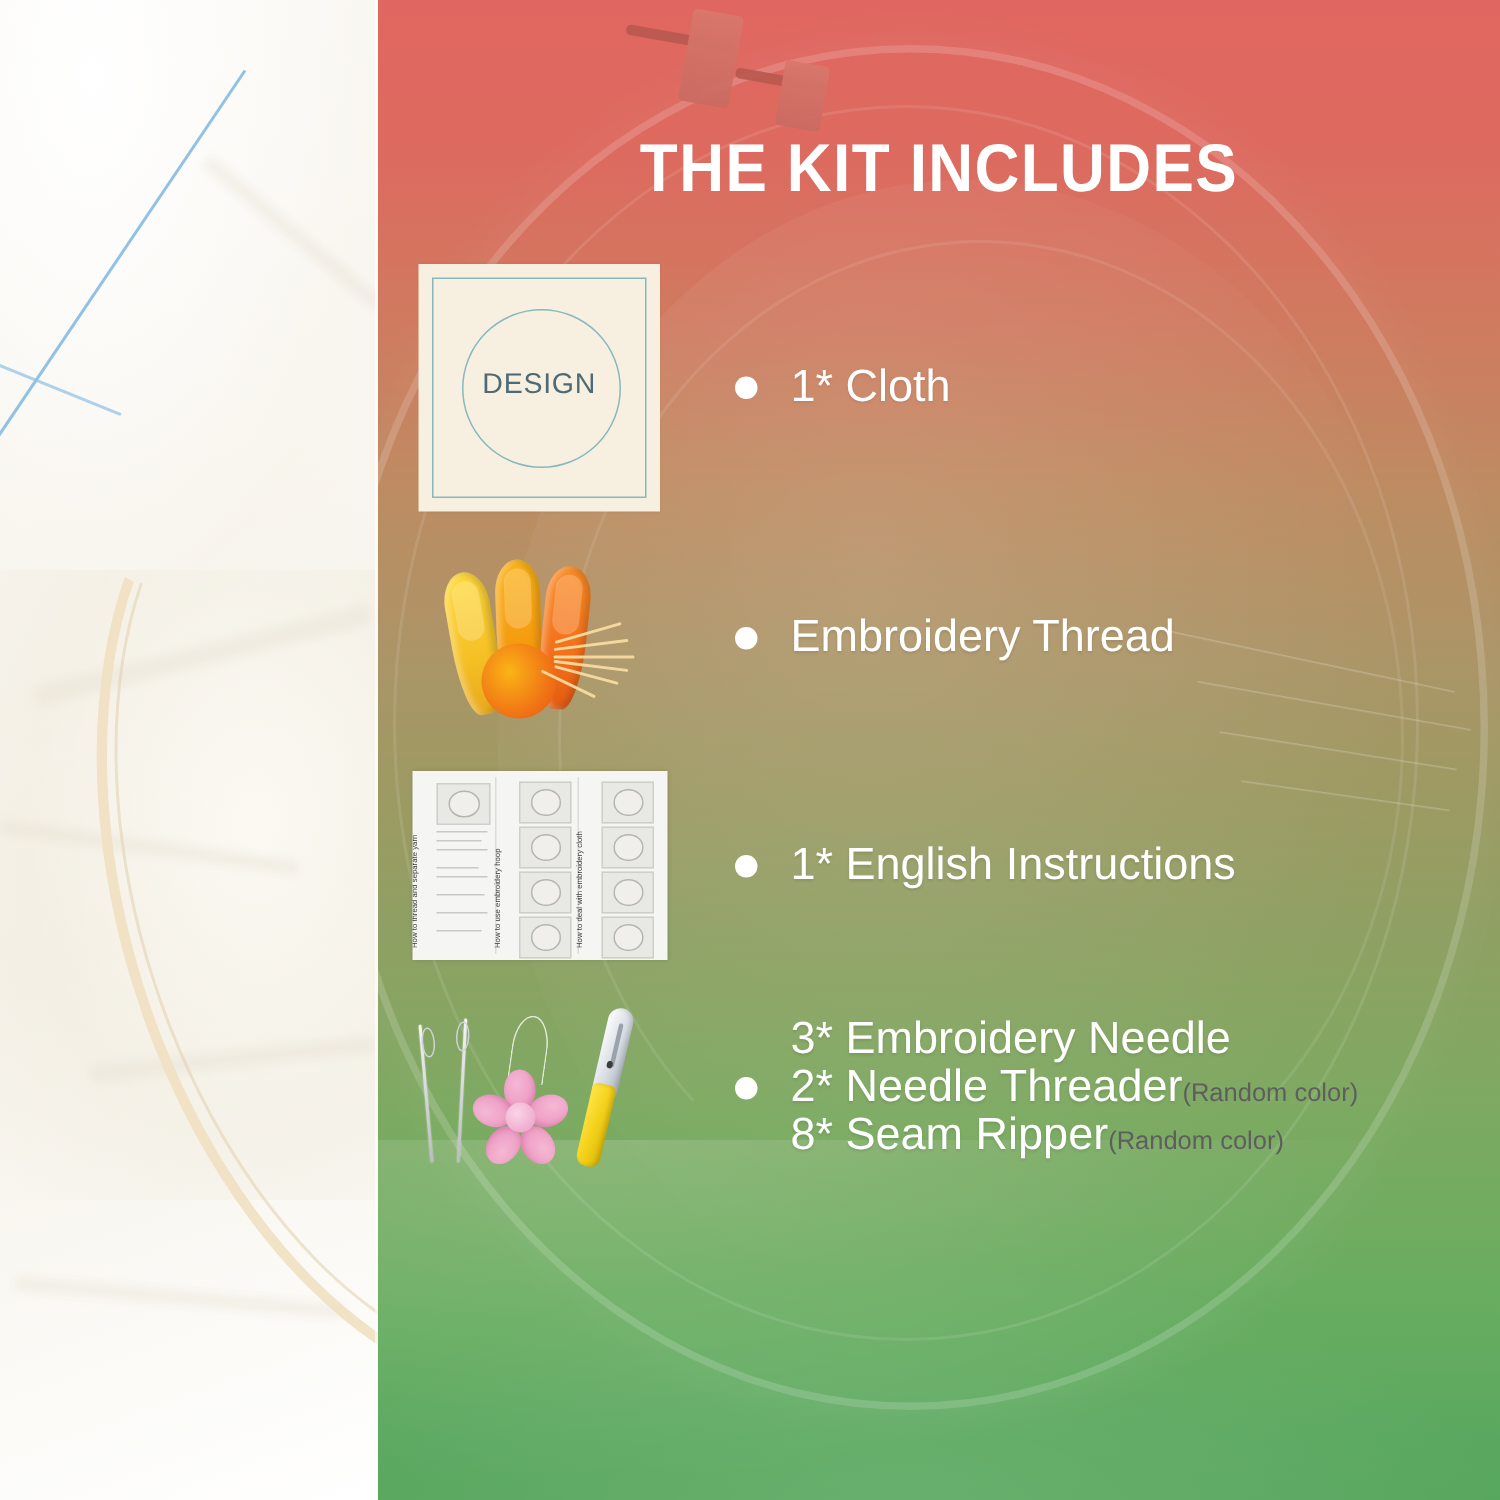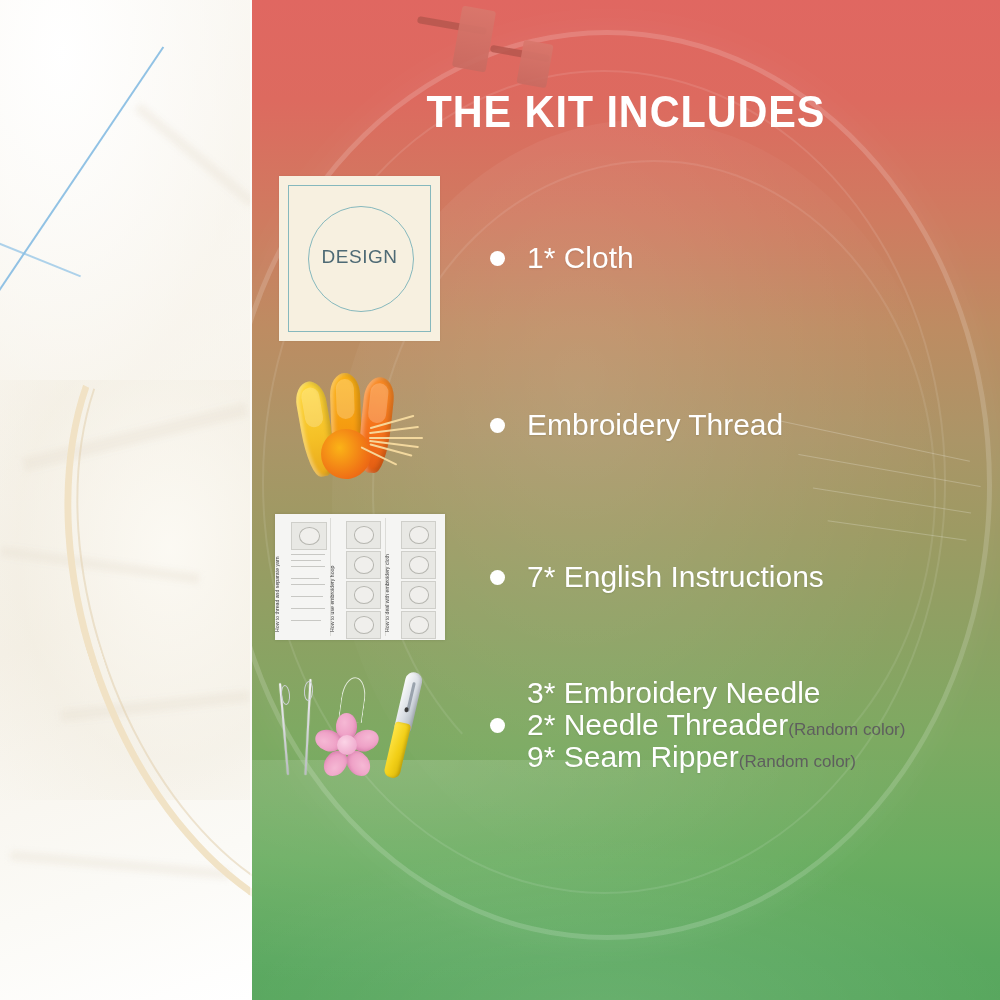--- a/index.html
+++ b/index.html
@@ -255,21 +255,21 @@
           <div class="minipic" style="left:14px;top:33px;width:33px;height:26px;"></div>
           <div class="minipic" style="left:14px;top:63px;width:33px;height:26px;"></div>
           <div class="minipic" style="left:14px;top:93px;width:33px;height:26px;"></div>
         </div>
       </div>
     </div>
     <div class="bullet-col">
         <span class="bullet"></span>
       </div>
     <div class="labels">
-      <div class="ln"><span>7* English Instructions</span></div>
+      <div class="ln"><span>1* English Instructions</span></div>
     </div>
   </div>
 
   <div class="row" id="row-tools">
     <div class="thumb">
       <div class="tools">
         <div class="needle" style="left:16px;top:14px;height:92px;transform:rotate(-5deg);"></div>
         <div class="needle-eye" style="left:14px;top:16px;transform:rotate(-5deg);"></div>
         <div class="needle" style="left:40px;top:10px;height:96px;transform:rotate(3deg);"></div>
         <div class="needle-eye" style="left:37px;top:12px;transform:rotate(3deg);"></div>
@@ -291,18 +291,18 @@
           <div class="ripper-body"></div>
         </div>
       </div>
     </div>
     <div class="bullet-col">
         <span class="bullet"></span>
       </div>
     <div class="labels">
       <div class="ln" style="margin-bottom:2px;"><span>3* Embroidery Needle</span></div>
       <div class="ln" style="margin-bottom:2px;"><span>2* Needle Threader</span><span class="rand">(Random color)</span></div>
-      <div class="ln"><span>9* Seam Ripper</span><span class="rand">(Random color)</span></div>
+      <div class="ln"><span>8* Seam Ripper</span><span class="rand">(Random color)</span></div>
     </div>
   </div>
 
 
 </div>
 
 </body></html>

